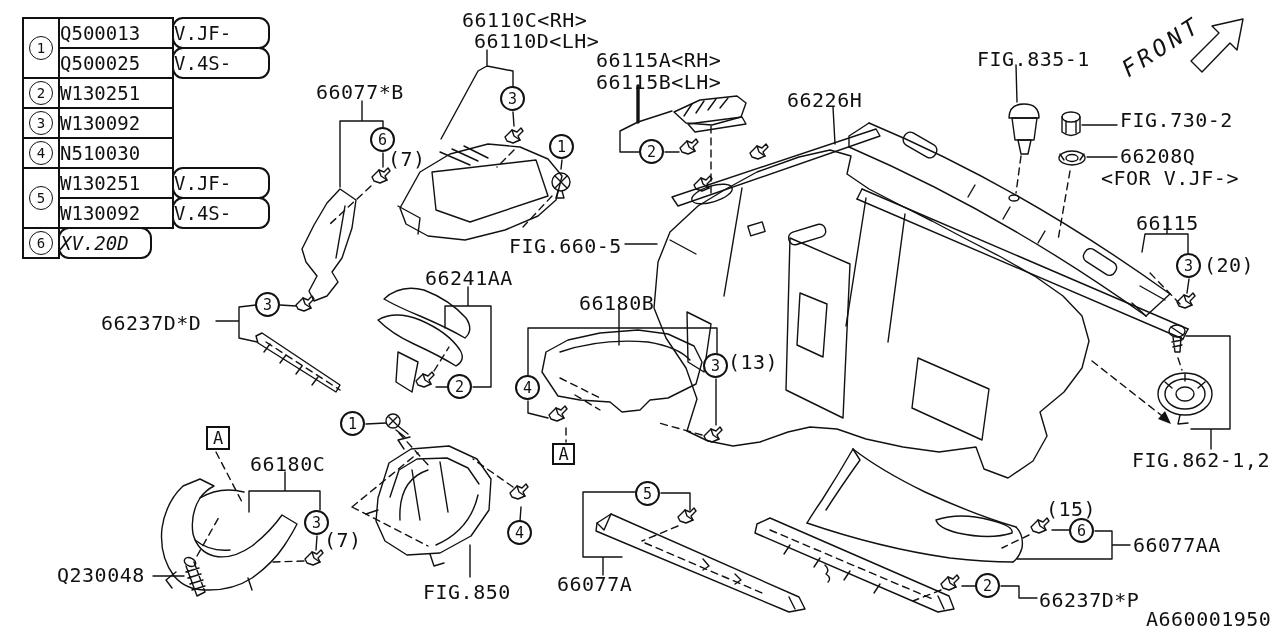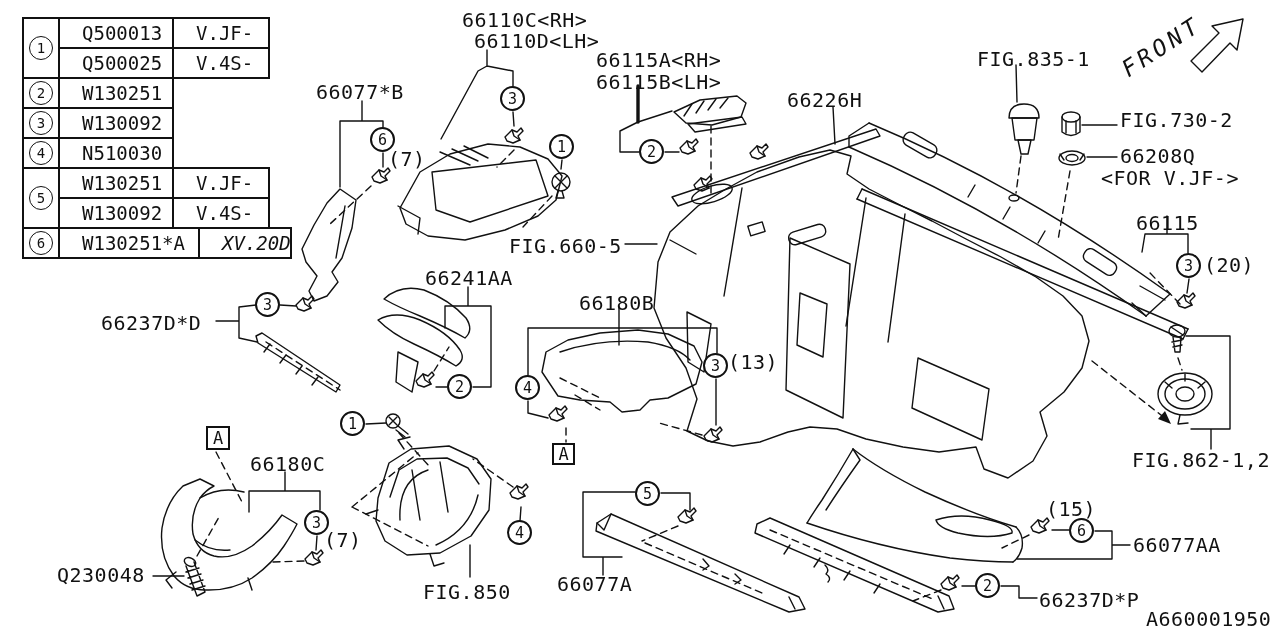--- a/index.html
+++ b/index.html
@@ -21,24 +21,24 @@
   
   .tbl{position:absolute;left:22px;top:17px;font-size:19px;}
   .tgroup{display:flex;align-items:stretch;}
   .tgroup + .tgroup{margin-top:-2px;}
   .tref{width:38px;border:2px solid #111;box-sizing:border-box;display:flex;
         align-items:center;justify-content:center;}
   .trows{display:flex;flex-direction:column;margin-left:-2px;}
   .trow{display:flex;}
   .trow + .trow{margin-top:-2px;}
   .tcell{border:2px solid #111;height:32px;box-sizing:border-box;display:flex;
-         align-items:center;padding:0 22px;}
+         align-items:center;padding:0 0;}
   .tcell + .tcell{margin-left:-2px;}
   .tpart{width:116px;}
-  .tappl{width:98px;}
+  .tappl{width:98px;border-radius:11px;}
   .wide .tpart{width:142px;}
   .wide .tappl{width:94px;font-style:italic;}
   .cnum{width:24px;height:24px;border:1.7px solid #111;border-radius:50%;box-sizing:border-box;
         display:flex;align-items:center;justify-content:center;font-size:14px;}
 </style>
 </head>
 <body>
 
 <div id="stage">
 
@@ -328,21 +328,20 @@
             <div class="tcell tappl">V.4S-</div>
           </div>
     </div>
   </div>
   <div class="tgroup wide">
     <div class="tref">
           <span class="cnum">6</span>
         </div>
     <div class="trows">
       <div class="trow">
-            <div class="tcell tpart">W130251*A</div>
             <div class="tcell tappl">XV.20D</div>
           </div>
     </div>
   </div>
 </div>
 
 <div class="lbl" style="left:462px;top:10px">66110C&lt;RH&gt;</div>
 <div class="lbl" style="left:474px;top:31px">66110D&lt;LH&gt;</div>
 <div class="lbl" style="left:596px;top:50px">66115A&lt;RH&gt;</div>
 <div class="lbl" style="left:596px;top:72px">66115B&lt;LH&gt;</div>

